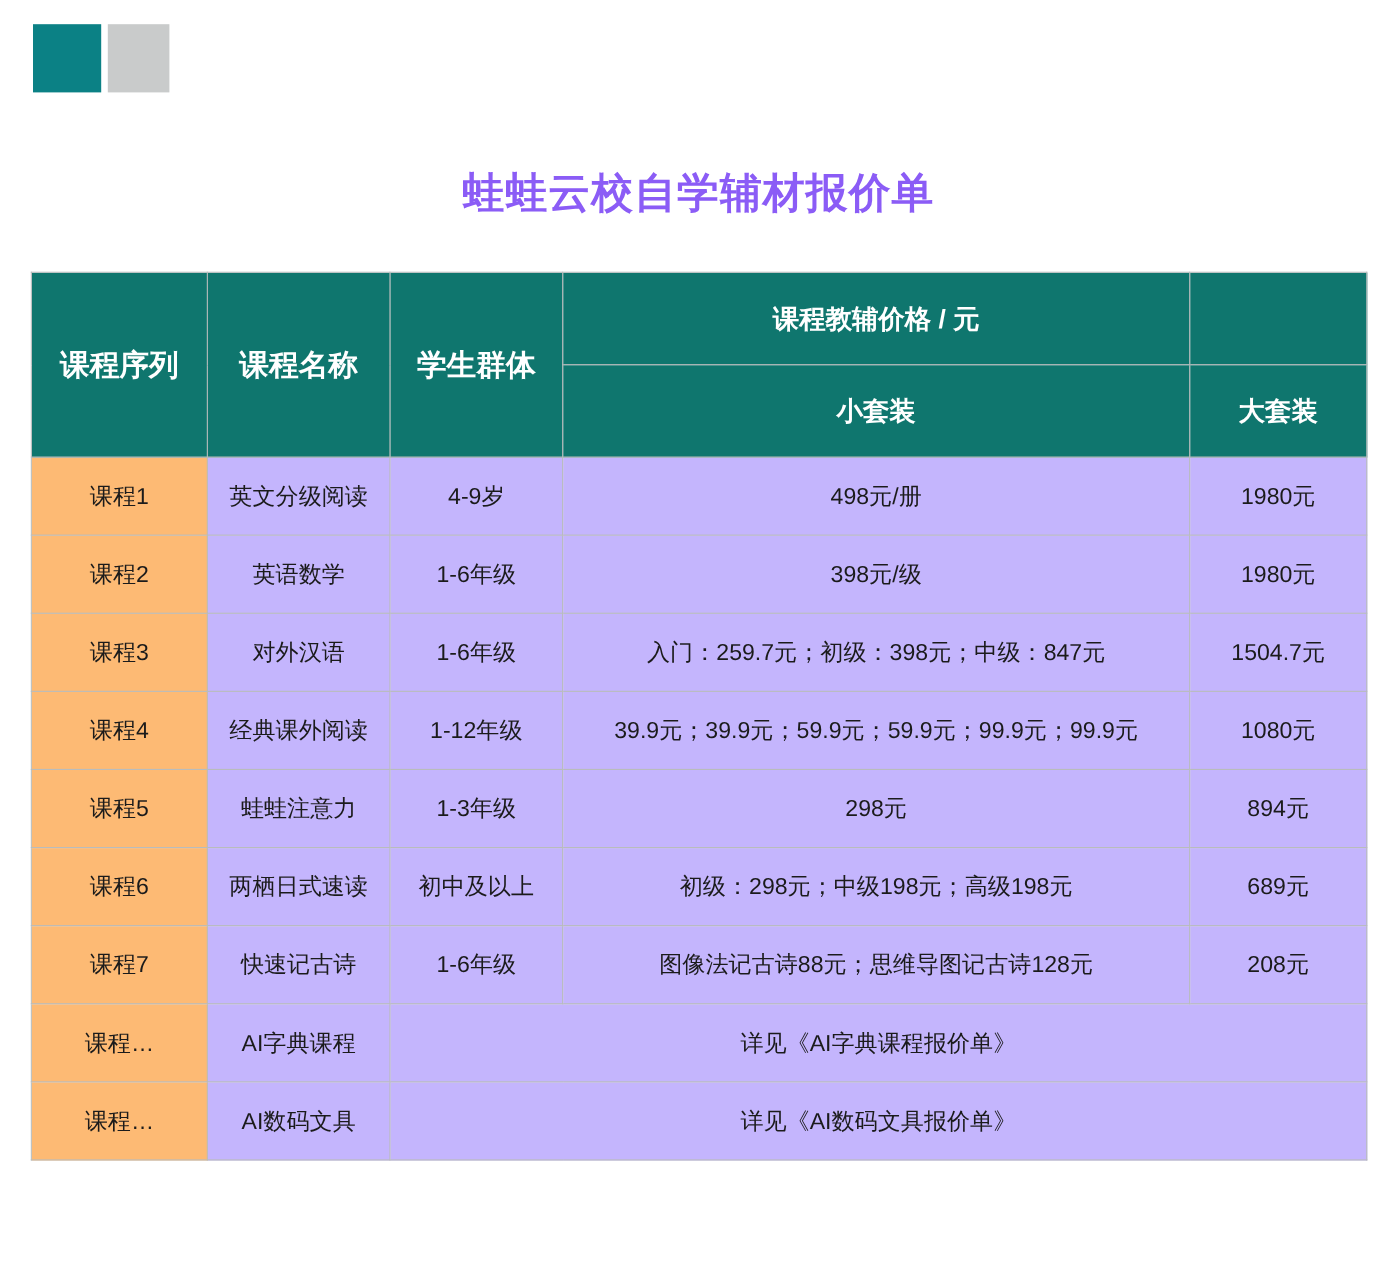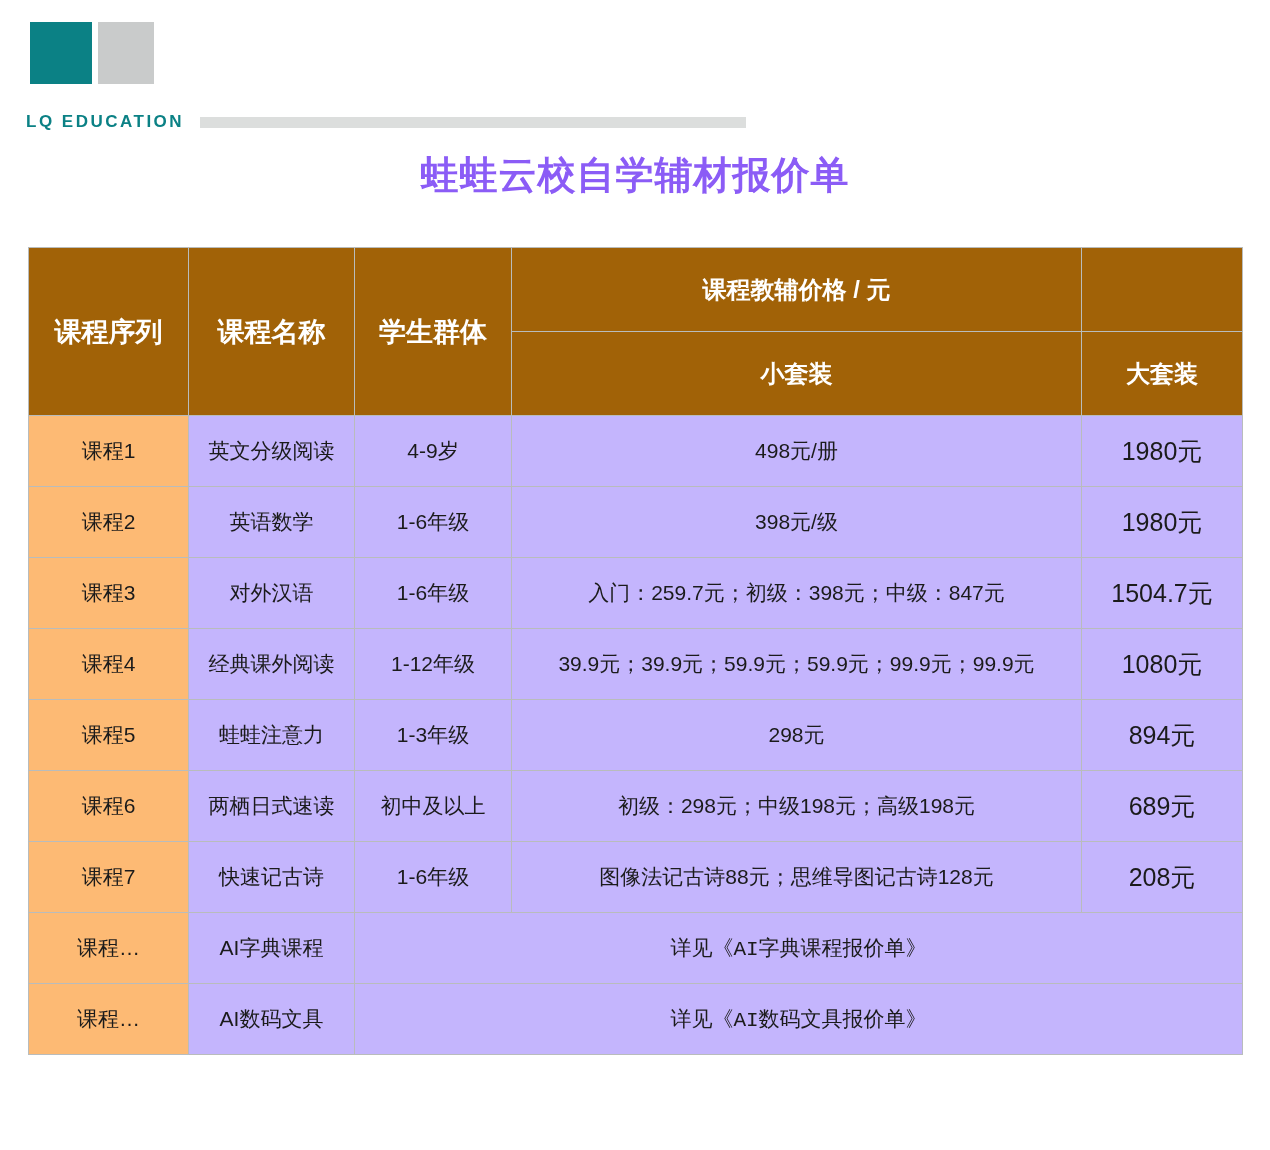--- a/index.html
+++ b/index.html
@@ -88,62 +88,58 @@
     border-collapse: collapse;
     table-layout: fixed;
   }
   table.price-table th,
   table.price-table td {
     border: 1px solid #b9bcbc;
     text-align: center;
     vertical-align: middle;
   }
   thead th {
-    background: #a16207;
+    background: #0f766e;
     color: #ffffff;
     font-weight: bold;
     border-color: #4a8e8e;
   }
   .th-main { font-size: 27px; height: 88px; }
   .th-group { font-size: 24px; height: 84px; }
   .th-sub { font-size: 24px; height: 84px; }
 
   tbody td {
     height: 71px;
     font-size: 21px;
     color: #1b1b1b;
     background: #c4b5fd;
   }
   td.seq {
     background: #fdba74;
     font-size: 21px;
     color: #1b1b1b;
   }
   td.price-small { font-size: 21px; }
-  td.price-big { font-size: 25px; }
-  td.note { font-size: 21px; font-family: Liberation Mono, monospace; }
+  td.price-big { font-size: 21px; }
+  td.note { font-size: 21px; }
 
   
   col.c-seq   { width: 160px; }
   col.c-name  { width: 166px; }
   col.c-group { width: 157px; }
   col.c-small { width: 570px; }
   col.c-big   { width: 161px; }
 </style>
 </head>
 <body>
 
 <div class="header">
   <div class="logo-squares">
     <div class="logo-sq-teal"></div>
     <div class="logo-sq-gray"></div>
-  </div>
-  <div class="brand-row">
-    <div class="brand-text">LQ EDUCATION</div>
-    <div class="brand-bar"></div>
   </div>
 </div>
 
 <div class="doc-title">蛙蛙云校自学辅材报价单</div>
 
 <div class="table-wrap">
   <table class="price-table">
     <colgroup>
       <col class="c-seq">
       <col class="c-name">

